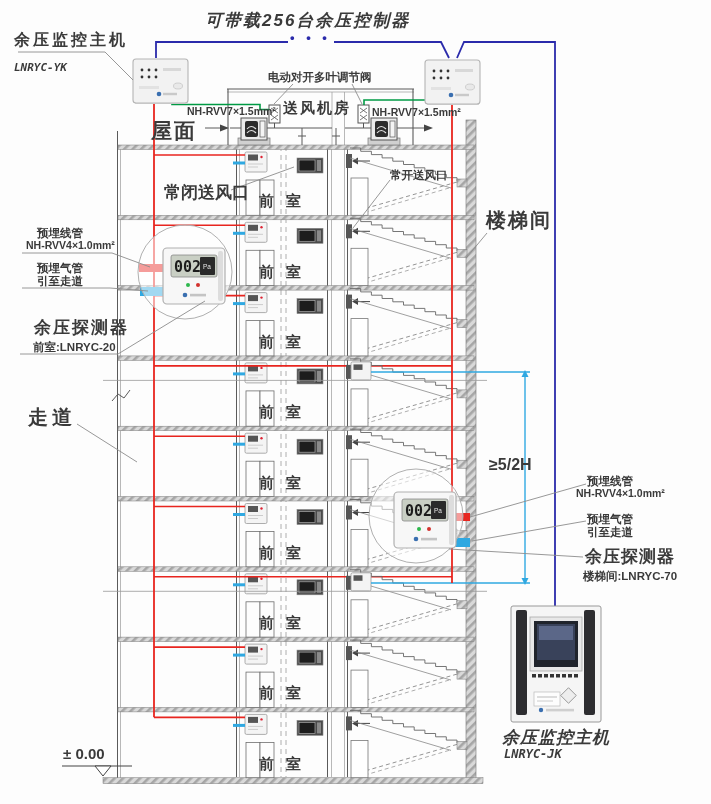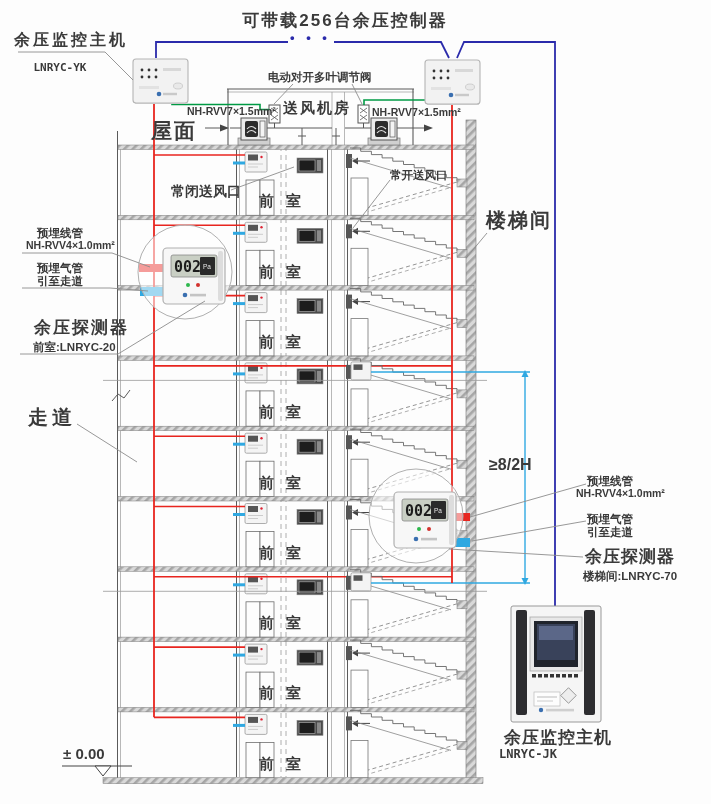--- a/index.html
+++ b/index.html
@@ -1,21 +1,21 @@
 <!DOCTYPE html>
 <html><head>
 <meta charset="utf-8">
 <style>
   html,body{margin:0;padding:0;background:#fff;}
   #stage{position:relative;width:711px;height:804px;background:#fdfdfd;overflow:hidden;
          font-family:"Liberation Sans",sans-serif;color:#333;}
   #diagram{position:absolute;left:0;top:0;}
   .lbl{position:absolute;white-space:nowrap;font-weight:bold;color:#3a3a3a;line-height:1.1;}
   .mono{font-family:"DejaVu Sans Mono",monospace;}
-  .ctr{text-align:center;}
+  .ctr{font-style:italic;}
 </style>
 </head>
 <body>
 
 <div id="stage">
 
   <svg id="diagram" width="711" height="804" viewBox="0 0 711 804">
     <defs>
       <pattern id="hatch" width="6" height="5" patternUnits="userSpaceOnUse" patternTransform="rotate(45)">
         <rect width="6" height="5" fill="#d9d9d9"></rect>
@@ -436,36 +436,36 @@
 
   <div class="lbl ctr" style="left:205px;top:12px;width:280px;font-size:17px;letter-spacing:2px">可带载256台余压控制器</div>
   <div class="lbl" style="left:290px;top:31px;font-size:13px;letter-spacing:4px;color:#2b2bab">• • •</div>
   <div class="lbl" style="left:14px;top:31px;font-size:16px;letter-spacing:3px">余压监控主机</div>
   <div class="lbl ctr mono" style="left:14px;top:62px;width:92px;font-size:11px">LNRYC-YK</div>
   <div class="lbl" style="left:268px;top:71px;font-size:11.5px">电动对开多叶调节阀</div>
   <div class="lbl" style="left:283px;top:100px;font-size:15px;letter-spacing:2px">送风机房</div>
   <div class="lbl" style="left:187px;top:106px;font-size:10.5px">NH-RVV7×1.5mm²</div>
   <div class="lbl" style="left:372px;top:107px;font-size:10.5px">NH-RVV7×1.5mm²</div>
   <div class="lbl" style="left:151px;top:119px;font-size:21px;letter-spacing:2px">屋面</div>
-  <div class="lbl" style="left:171px;top:184px;font-size:14px">常闭送风口</div>
+  <div class="lbl" style="left:164px;top:184px;font-size:17px">常闭送风口</div>
   <div class="lbl" style="left:390px;top:169px;font-size:11.5px">常开送风口</div>
   <div class="lbl" style="left:486px;top:209px;font-size:20px;letter-spacing:2px">楼梯间</div>
   <div class="lbl" style="left:28px;top:406px;font-size:20px;letter-spacing:4px">走道</div>
 
   <div class="lbl" style="left:37px;top:227px;font-size:11.5px">预埋线管</div>
   <div class="lbl" style="left:26px;top:240px;font-size:10.5px">NH-RVV4×1.0mm²</div>
   <div class="lbl" style="left:37px;top:262px;font-size:11.5px">预埋气管</div>
   <div class="lbl" style="left:37px;top:275px;font-size:11.5px">引至走道</div>
   <div class="lbl" style="left:34px;top:319px;font-size:17px;letter-spacing:2px">余压探测器</div>
   <div class="lbl" style="left:33px;top:341px;font-size:11.5px">前室:LNRYC-20</div>
 
   <div class="lbl" style="left:587px;top:475px;font-size:11.5px">预埋线管</div>
   <div class="lbl" style="left:576px;top:488px;font-size:10.5px">NH-RVV4×1.0mm²</div>
   <div class="lbl" style="left:587px;top:513px;font-size:11.5px">预埋气管</div>
   <div class="lbl" style="left:587px;top:526px;font-size:11.5px">引至走道</div>
   <div class="lbl" style="left:585px;top:548px;font-size:17px;letter-spacing:1px">余压探测器</div>
   <div class="lbl" style="left:583px;top:570px;font-size:11.5px">楼梯间:LNRYC-70</div>
 
-  <div class="lbl" style="left:489px;top:456px;font-size:16px">≥8/2H</div>
+  <div class="lbl" style="left:489px;top:456px;font-size:16px">≥5/2H</div>
   <div class="lbl ctr" style="left:502px;top:729px;width:112px;font-size:17px;letter-spacing:1px">余压监控主机</div>
-  <div class="lbl ctr mono" style="left:472px;top:748px;width:112px;font-size:12px">LNRYC-JK</div>
+  <div class="lbl ctr mono" style="left:504px;top:748px;width:112px;font-size:12px">LNRYC-JK</div>
   <div class="lbl" style="left:63px;top:746px;font-size:15px">± 0.00</div>
 </div>
 
 </body></html>

